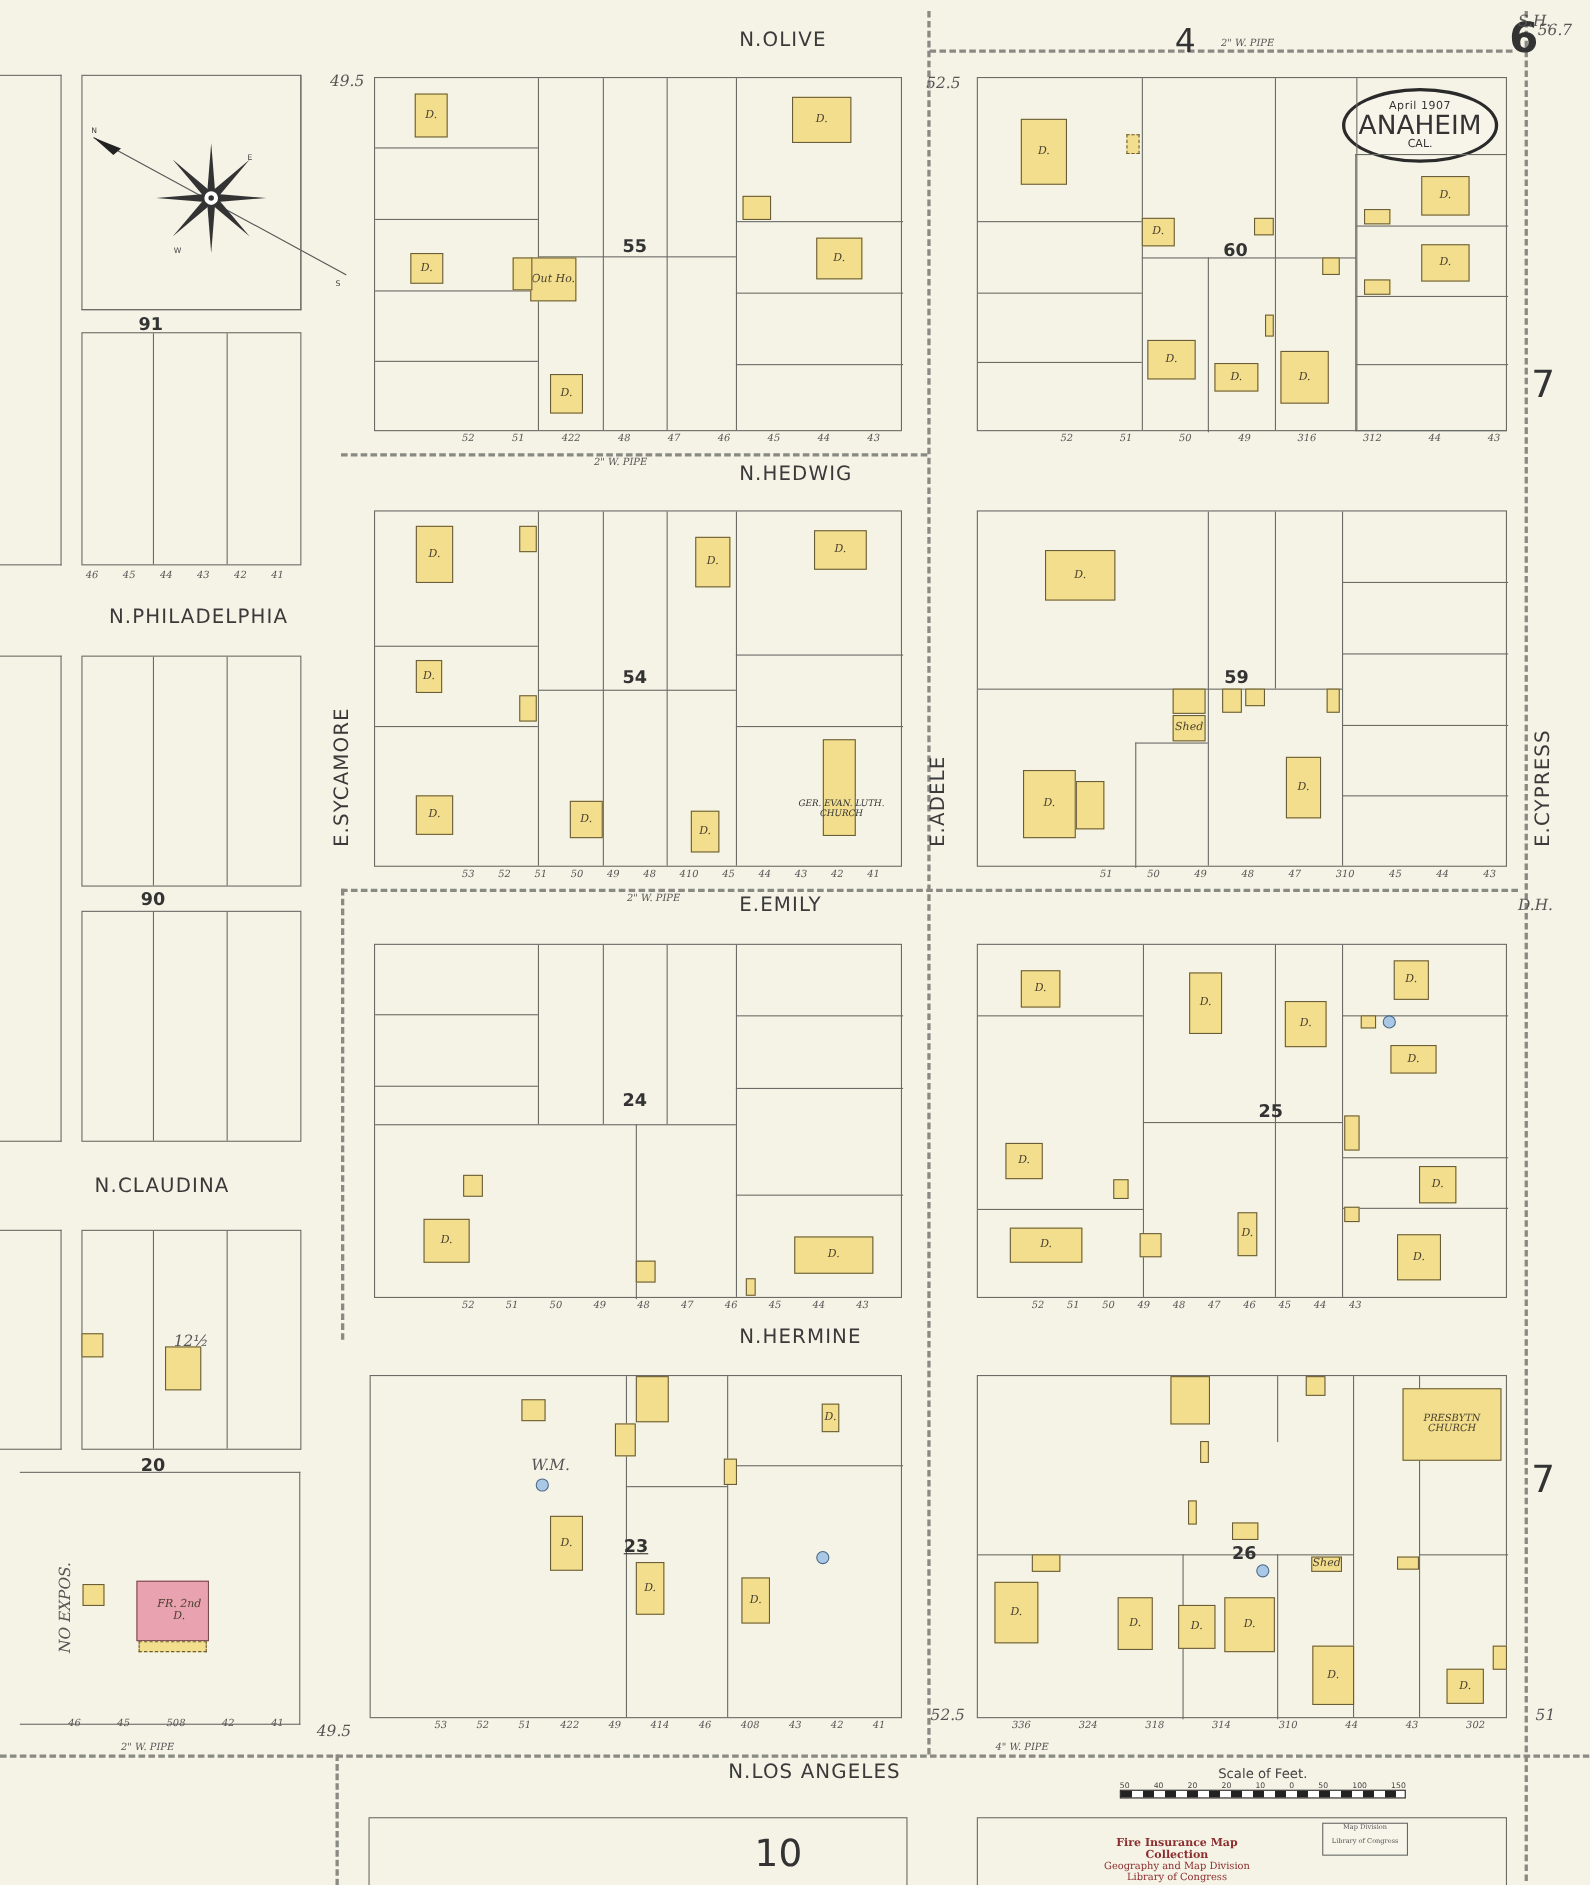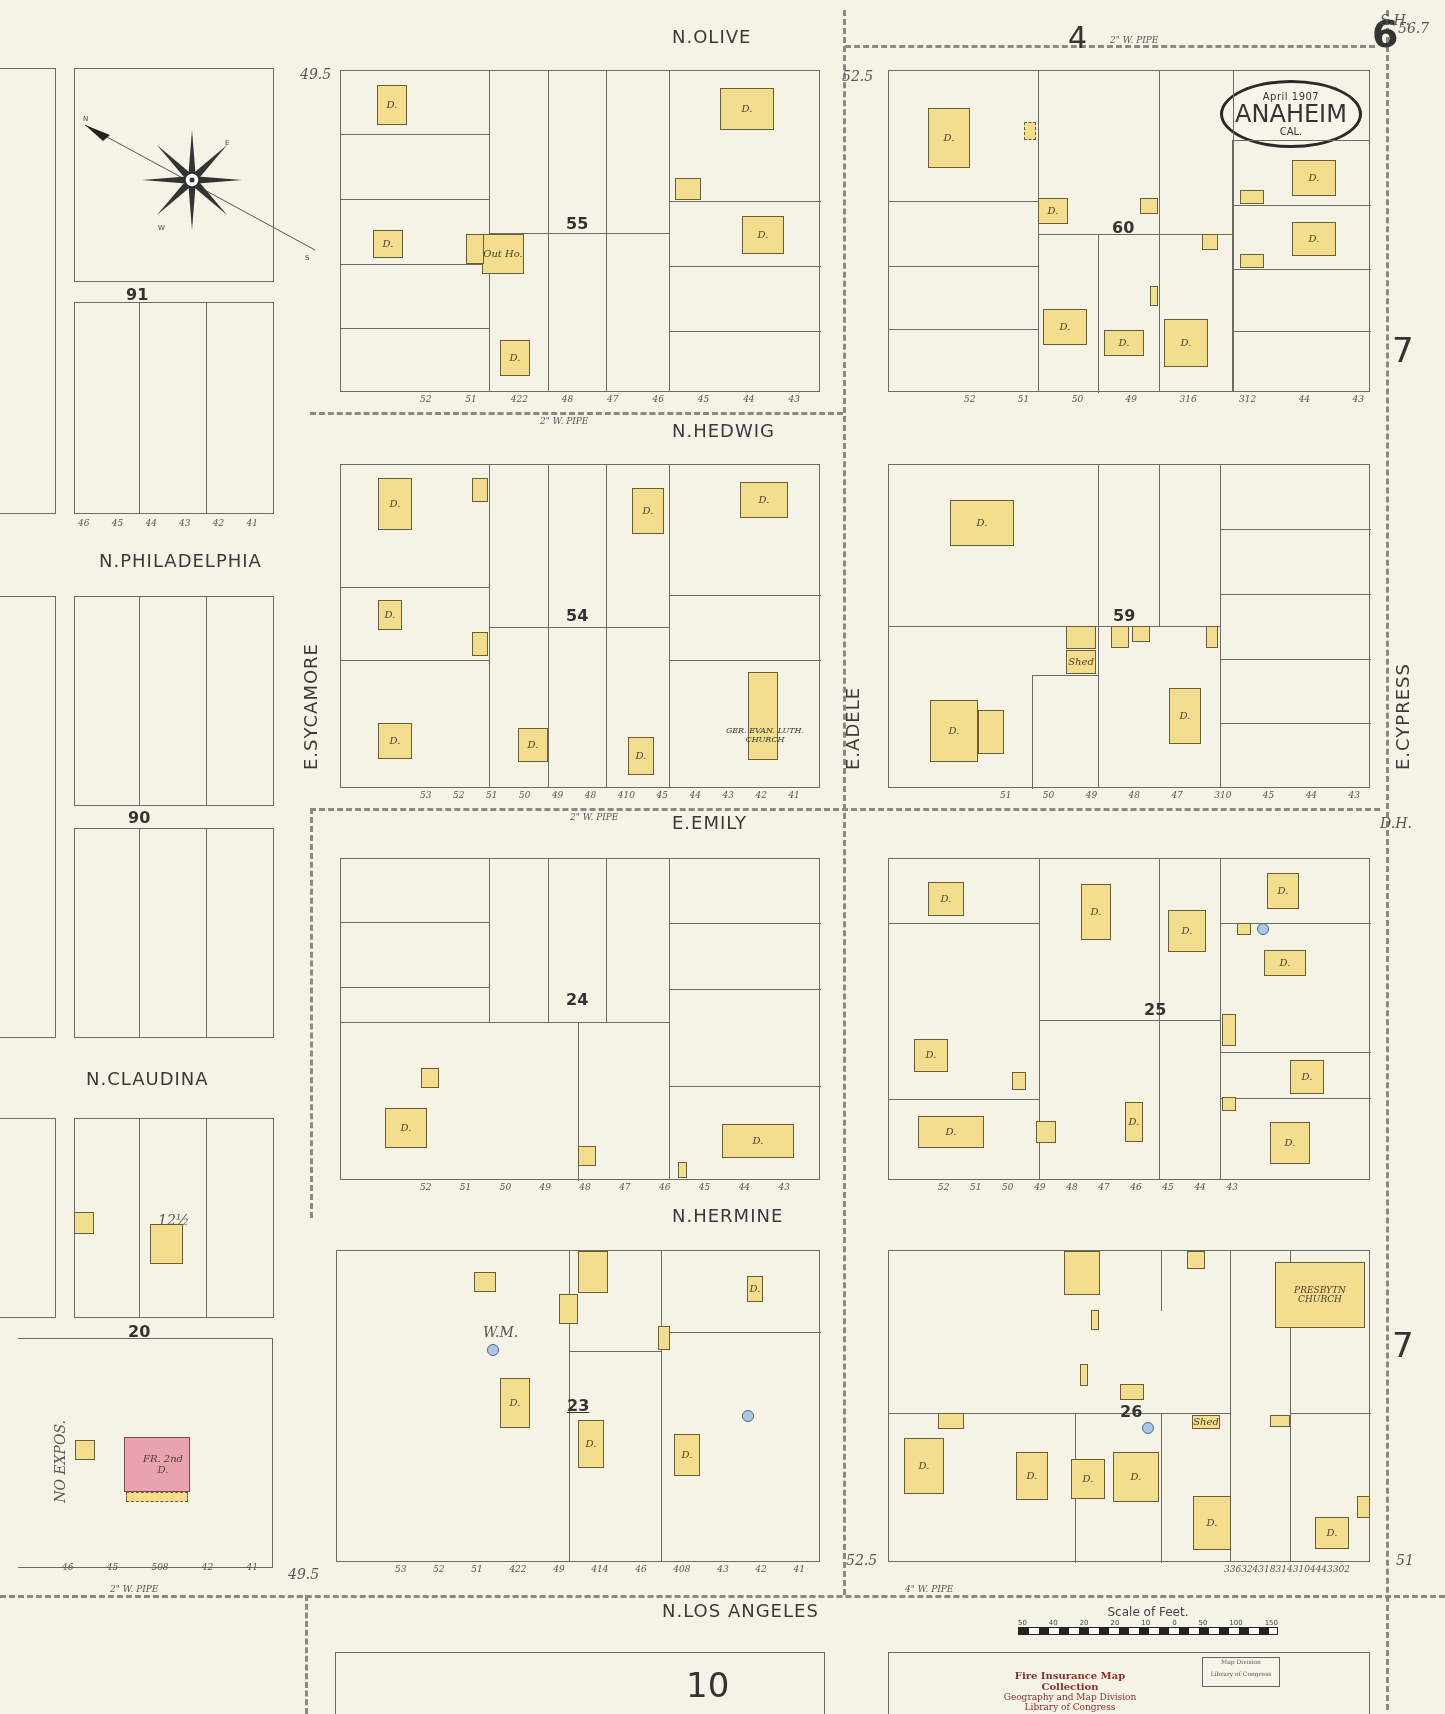--- a/index.html
+++ b/index.html
@@ -420,21 +420,21 @@
   <div class="bldg" style="left:904px;top:1438px;width:40px;height:56px;">D.</div>
   <div class="bldg" style="left:1016px;top:1452px;width:32px;height:48px;">D.</div>
   <div class="bldg" style="left:1071px;top:1459px;width:34px;height:40px;">D.</div>
   <div class="bldg" style="left:1113px;top:1452px;width:46px;height:50px;">D.</div>
   <div class="tank" style="left:1142px;top:1422px;"></div>
   <div class="bldg" style="left:1192px;top:1415px;width:28px;height:14px;">Shed</div>
   <div class="bldg" style="left:1270px;top:1415px;width:20px;height:12px;"></div>
   <div class="bldg" style="left:1193px;top:1496px;width:38px;height:54px;">D.</div>
   <div class="bldg" style="left:1315px;top:1517px;width:34px;height:32px;">D.</div>
   <div class="bldg" style="left:1357px;top:1496px;width:13px;height:22px;"></div>
-  <div class="lotnums" style="left:920px;top:1564px;width:430px;justify-content:flex-end;">
+  <div class="lotnums" style="left:920px;top:1564px;width:430px;">
     <span>336</span>
       <span>324</span>
       <span>318</span>
       <span>314</span>
       <span>310</span>
       <span>44</span>
       <span>43</span>
       <span>302</span>
   </div>
 

